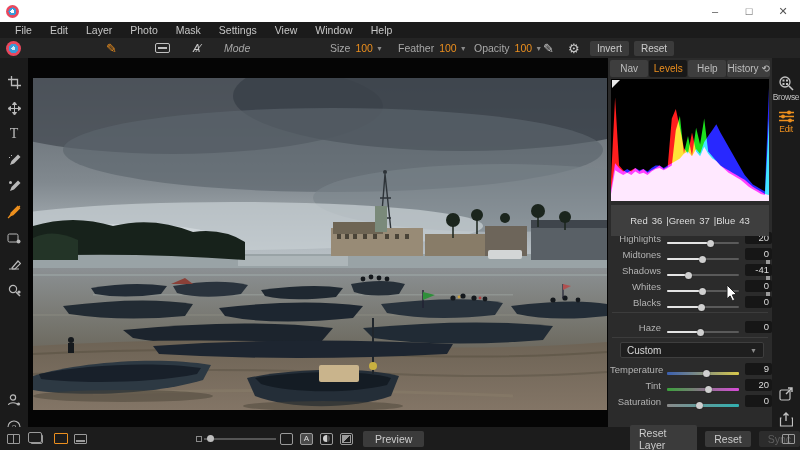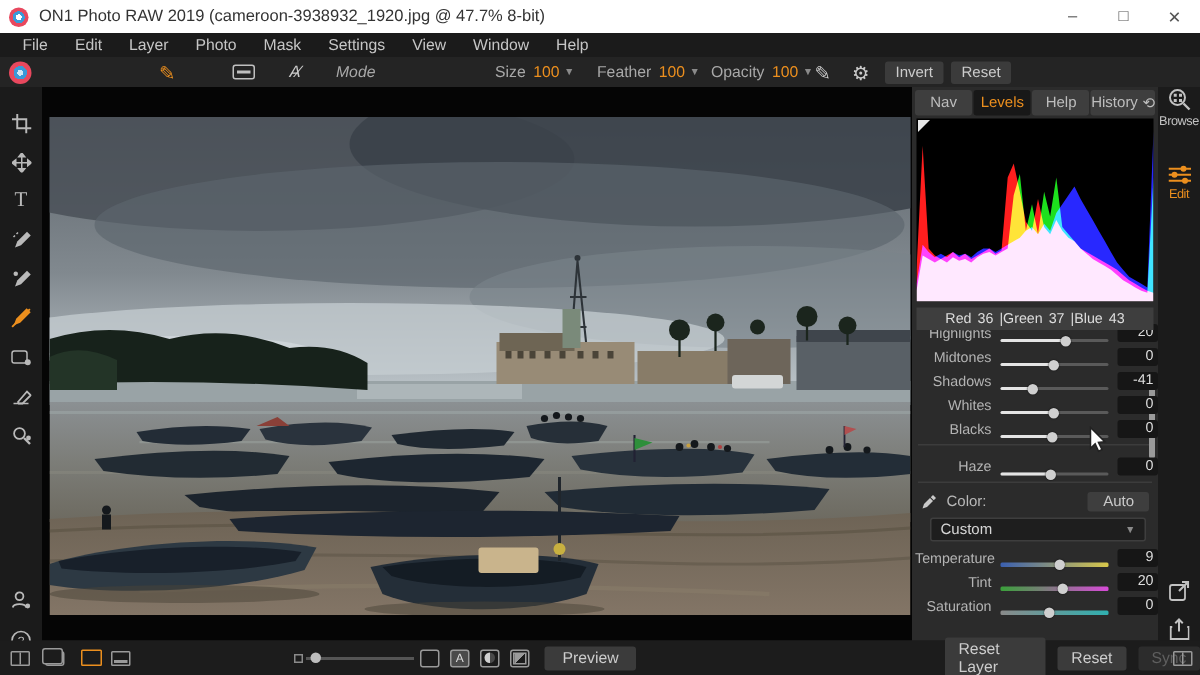--- a/index.html
+++ b/index.html
@@ -45,21 +45,21 @@
   .photo { position:absolute; left:5px; top:20px; width:574px; height:332px; }
   
   .panel { position:absolute; left:608px; top:58px; width:164px; height:369px; background:#2b2b2b; overflow:hidden; }
   .tabsbar { display:flex; gap:1px; margin:2px 2px 0 2px; height:17px; }
   .tab { flex:1; background:#3e3e3e; display:flex; align-items:center; justify-content:center; font-size:10px; color:#bdbdbd; border-radius:2px; }
   .tab.active { background:#181818; color:#ec8f1e; }
   .tab .tabicon { margin-left:3px; font-size:10px; }
   .histbox { position:relative; margin:2px 3px 0 3px; width:158px; height:122px; background:#000; }
   .histbox svg { position:absolute; left:0; top:0; }
   .clip-ind { position:absolute; left:1px; top:1px; width:0; height:0; border-left:8px solid #e8e8e8; border-bottom:8px solid transparent; }
-  .readout { position:relative; z-index:3; margin:4px 3px -9px 3px; height:15px; background:#3e3e3e; display:flex; align-items:center; justify-content:center; gap:4px; font-size:9.5px; color:#dddddd; }
+  .readout { position:relative; z-index:3; margin:4px 3px -9px 3px; height:31px; background:#3e3e3e; display:flex; align-items:center; justify-content:center; gap:4px; font-size:9.5px; color:#dddddd; }
   .srows { position:relative; z-index:1; margin-top:1px; }
   .srow { height:16px; display:flex; align-items:flex-end; padding:0 0 0 2px; }
   .slabel { width:57px; text-align:right; font-size:9.5px; color:#b3b3b3; padding-right:6px; white-space:nowrap; }
   .strack { position:relative; flex:1; height:2px; background:#5a5a5a; border-radius:1px; }
   .strack.grad { height:3px; }
   .sfill { position:absolute; left:0; top:0; height:100%; background:#e4e4e4; border-radius:1px; }
   .shandle { position:absolute; top:50%; width:7px; height:7px; margin:-3.5px 0 0 -3.5px; border-radius:50%; background:#cfcfcf; box-shadow:0 0 1px #000; }
   .sval { width:27px; margin-left:6px; height:12px; background:#161616; border-radius:2px; font-size:9.5px; color:#dddddd; text-align:right; padding-right:3px; line-height:12px; }
   .divider { height:1px; background:#3c3c3c; margin:4px 4px; }
   .colorhdr { height:16px; display:flex; align-items:center; padding:0 6px; }
@@ -95,21 +95,20 @@
   
   .cursor { position:absolute; left:726px; top:284px; z-index:60; }
 </style>
 </head>
 <body>
 
 <div id="app">
 
   <div class="titlebar">
     <div class="applogo"></div>
-    <div class="apptitle">ON1 Photo RAW 2019 (cameroon-3938932_1920.jpg @ 47.7% 8-bit)</div>
     <div class="winbtns">
       <div class="winbtn">–</div>
       <div class="winbtn">□</div>
       <div class="winbtn">✕</div>
     </div>
   </div>
 
   <div class="menubar">
       <span class="menu-item">File</span>
       <span class="menu-item">Edit</span>
@@ -444,28 +443,20 @@
         <div class="srow">
           <span class="slabel">Haze</span>
           <div class="strack">
             <span class="sfill" style="width: 47%;"></span>
             <span class="shandle" style="left: 47%;"></span>
           </div>
           <span class="sval">0</span>
         </div>
       </div>
     <div class="divider"></div>
-    <div class="colorhdr">
-      <svg width="11" height="11" viewBox="0 0 11 11">
-          <path d="M1 10l1-3 4-4 2 2-4 4-3 1z" fill="#c9c9c9"></path>
-          <path d="M6.5 2.5L8 1l2 2-1.5 1.5z" fill="#c9c9c9"></path>
-        </svg>
-      <span class="clabel">Color:</span>
-      <span class="auto-btn">Auto</span>
-    </div>
     <div class="preset">
       <span>Custom</span>
       <span class="caret">▼</span>
     </div>
     <div class="srows" id="color-rows">
         <div class="srow">
           <span class="slabel">Temperature</span>
           <div class="strack grad" style="background: linear-gradient(90deg, rgb(58, 95, 176), rgb(216, 200, 74));">
             <span class="shandle" style="left: 55%;"></span>
           </div>
@@ -483,21 +474,21 @@
           <div class="strack grad" style="background: linear-gradient(90deg, rgb(138, 138, 138), rgb(48, 176, 176));">
             <span class="shandle" style="left: 45%;"></span>
           </div>
           <span class="sval">0</span>
         </div>
       </div>
     <div class="panel-scroll"></div>
   </div>
 
   <div class="rightrail">
-    <div class="rail-item" style="top:0;">
+    <div class="rail-item" style="top:17px;">
       <svg width="16" height="16" viewBox="0 0 16 16">
         <circle cx="7" cy="7" r="5" stroke="#c2c2c2" fill="none" stroke-width="1.3"></circle>
         <path d="M11 11l4 4" stroke="#c2c2c2" stroke-width="1.6"></path>
         <g fill="#c2c2c2">
             <rect x="4.5" y="4.5" width="2" height="2"></rect>
             <rect x="8" y="4.5" width="2" height="2"></rect>
             <rect x="4.5" y="8" width="2" height="2"></rect>
             <rect x="8" y="8" width="2" height="2"></rect>
           </g>
       </svg>

